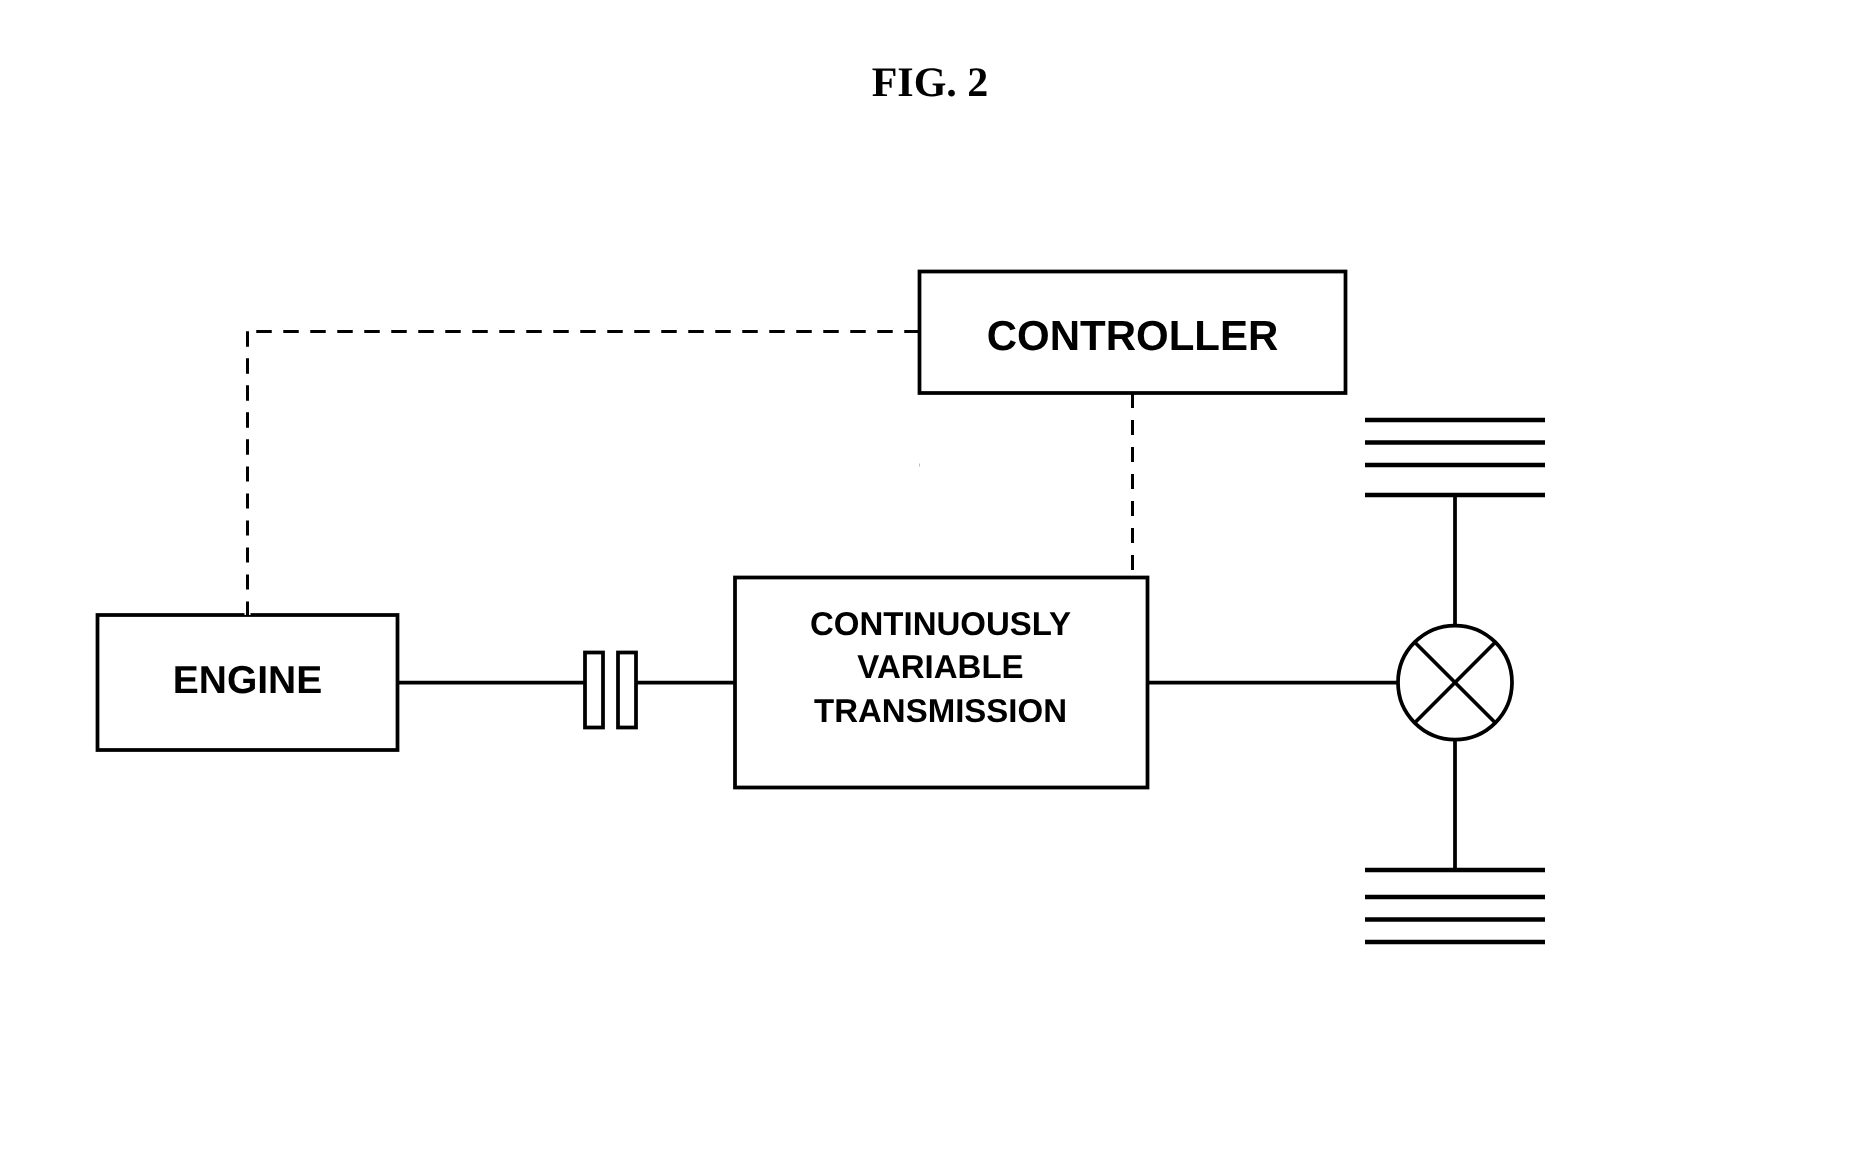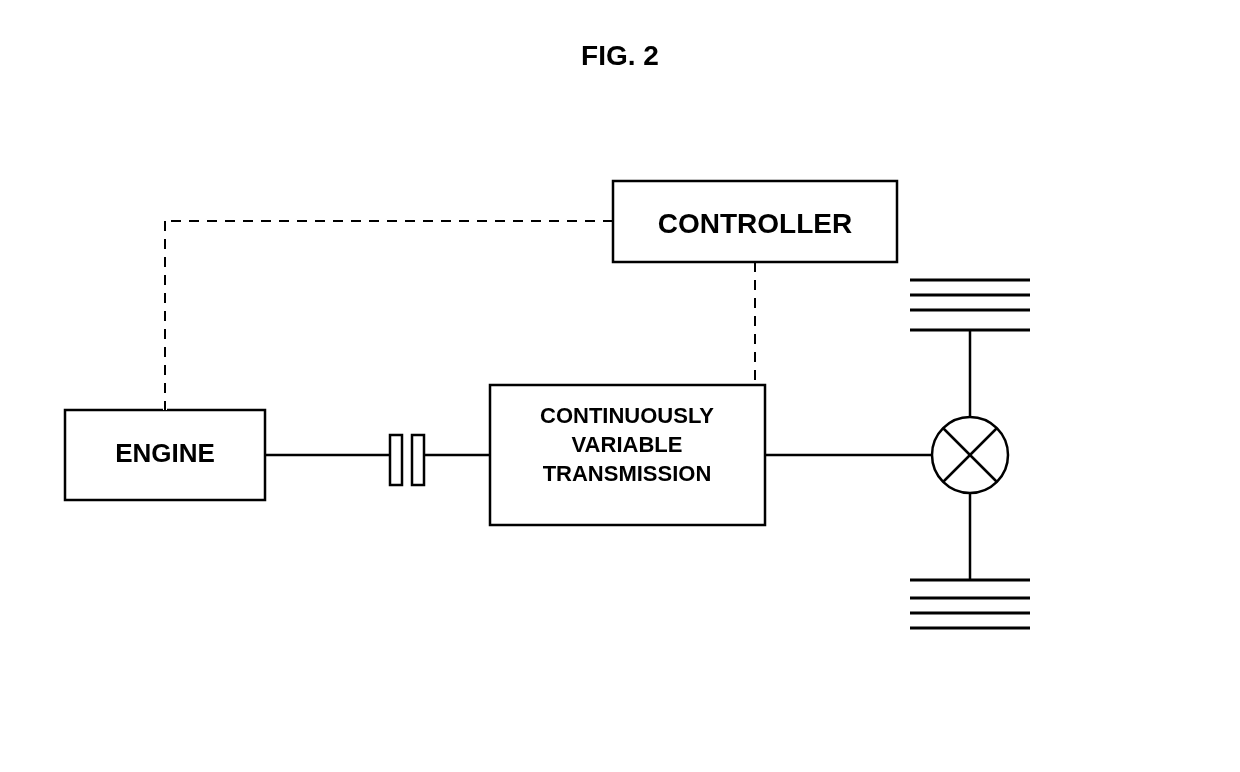--- a/index.html
+++ b/index.html
@@ -17,21 +17,21 @@
       position: relative;
     }
     .fig-title {
       position: absolute;
       top: 40px;
       left: 50%;
       transform: translateX(-50%);
       font-size: 28px;
       font-weight: bold;
       color: #000;
-      font-family: Liberation Sans, sans-serif;
+      font-family: Liberation Serif, serif;
     }
     
     .diagram-svg {
       position: absolute;
       top: 0;
       left: 0;
       width: 1240px;
       height: 772px;
     }
   </style>

